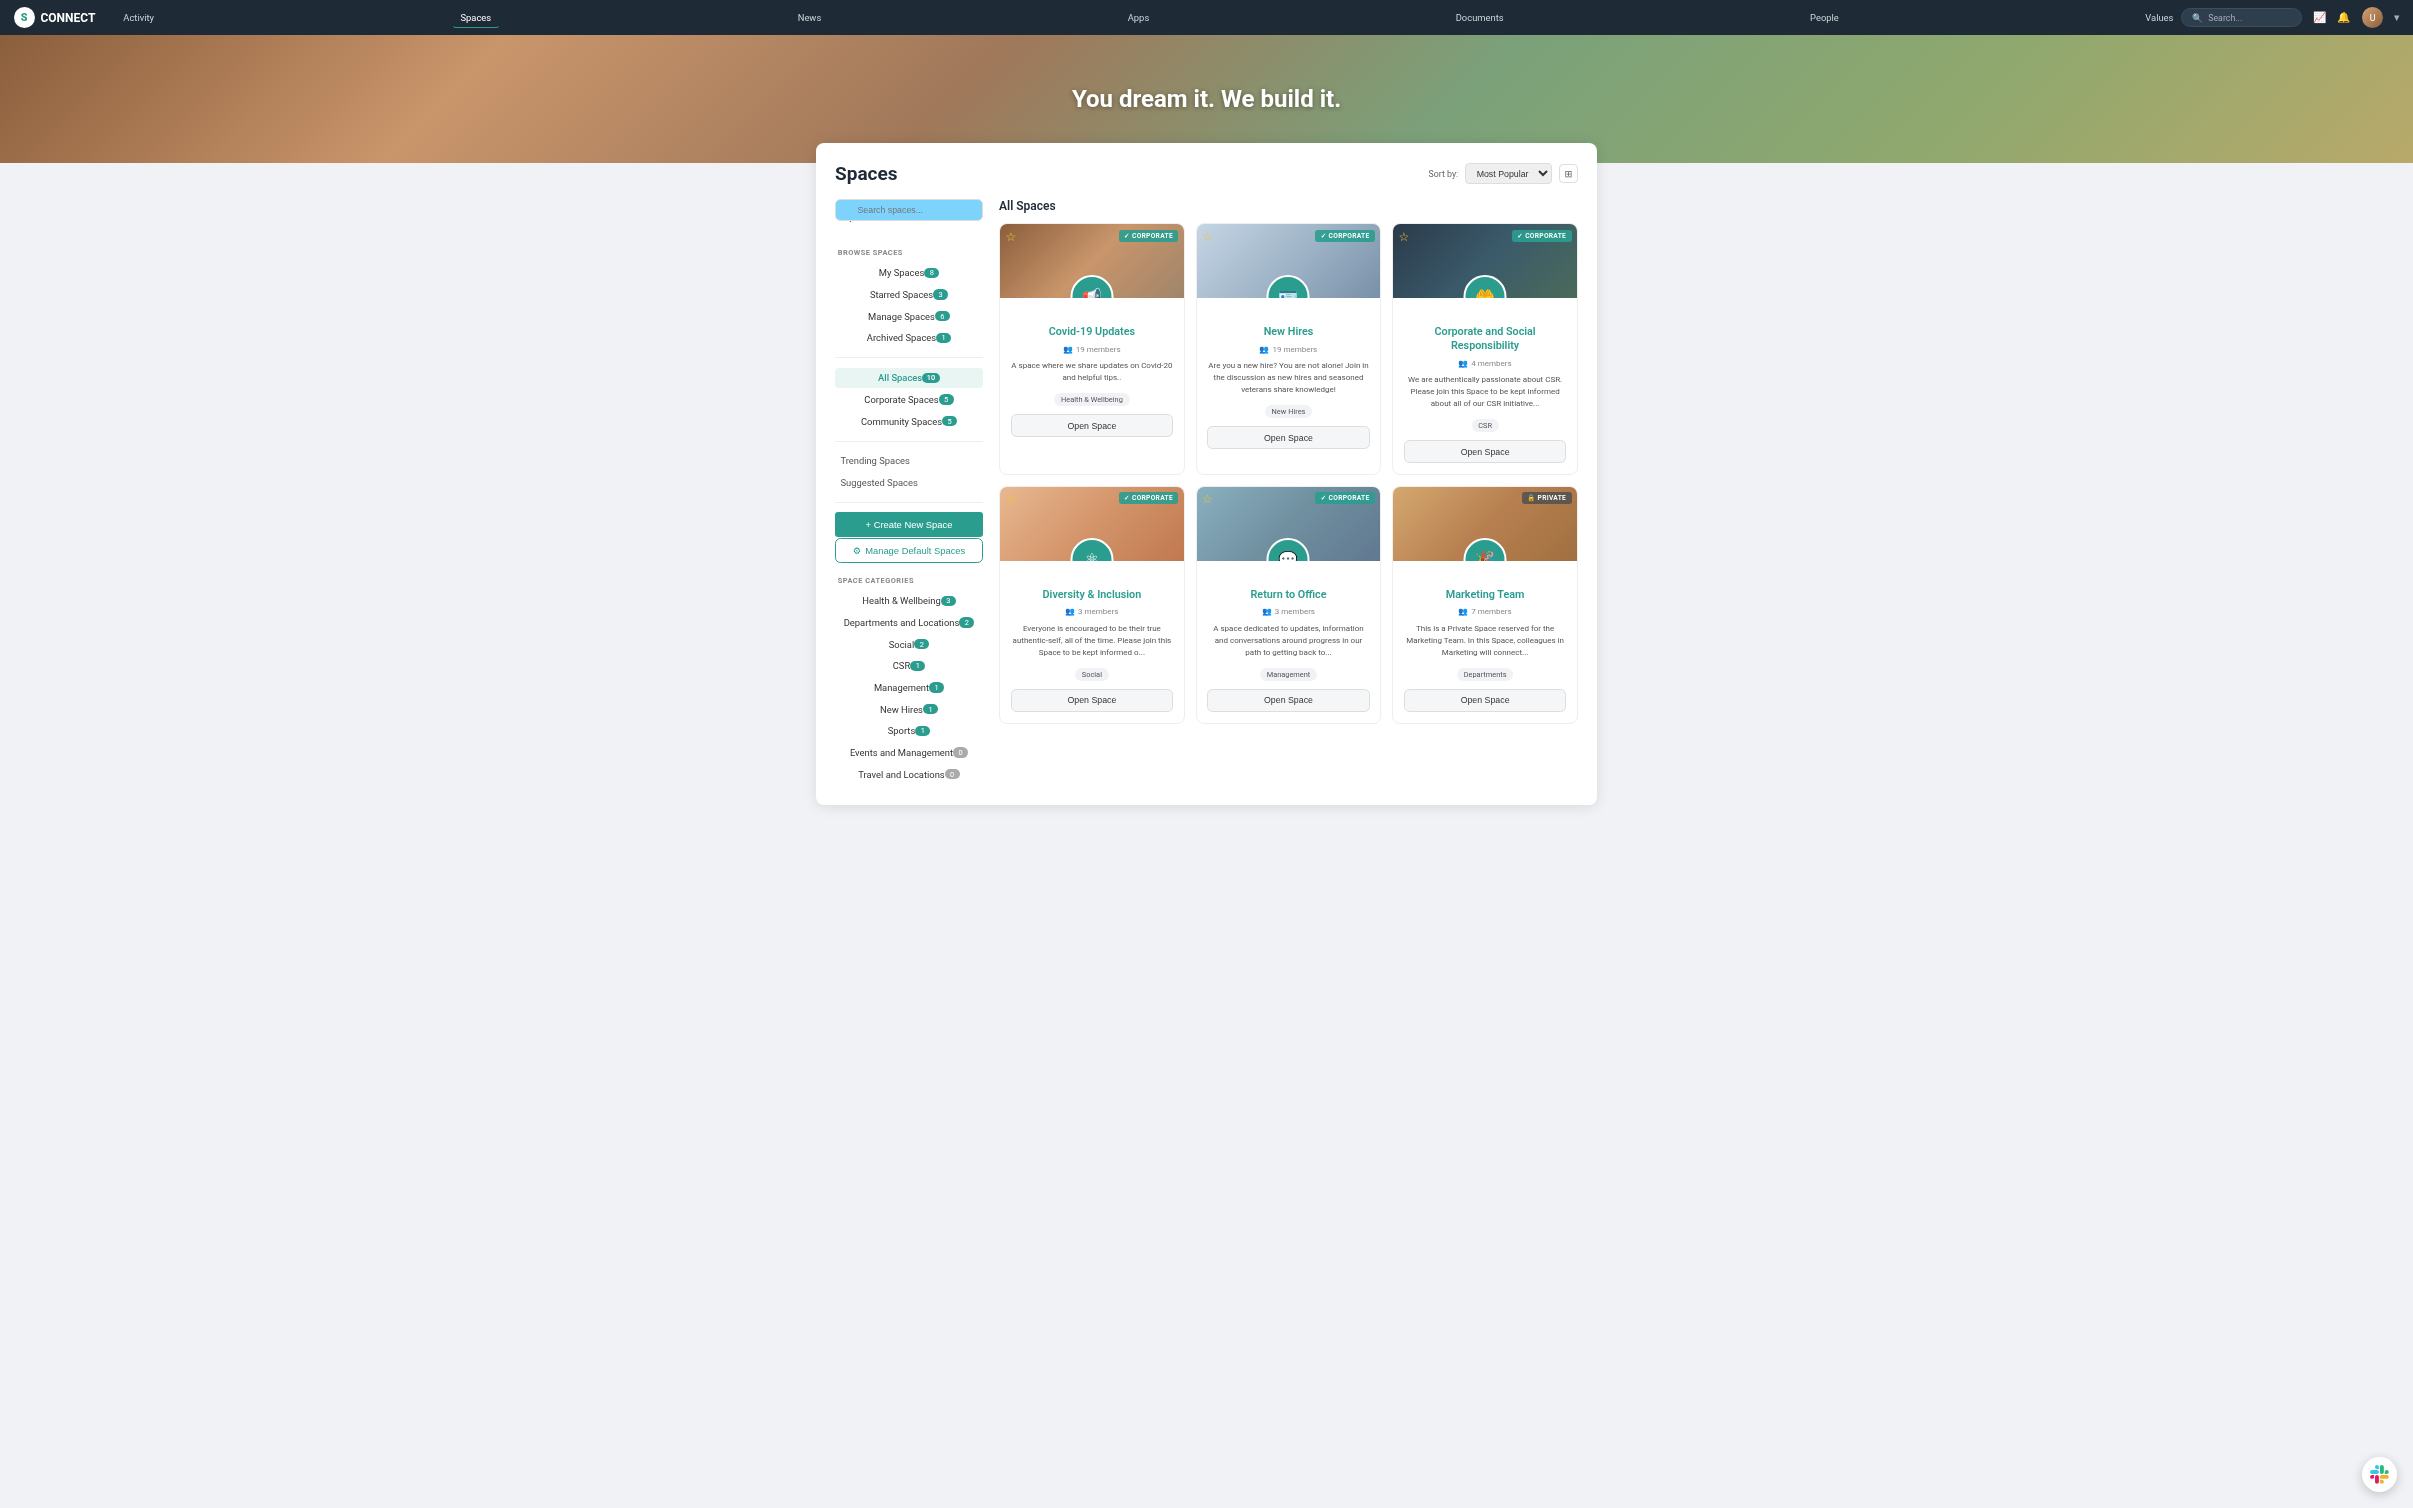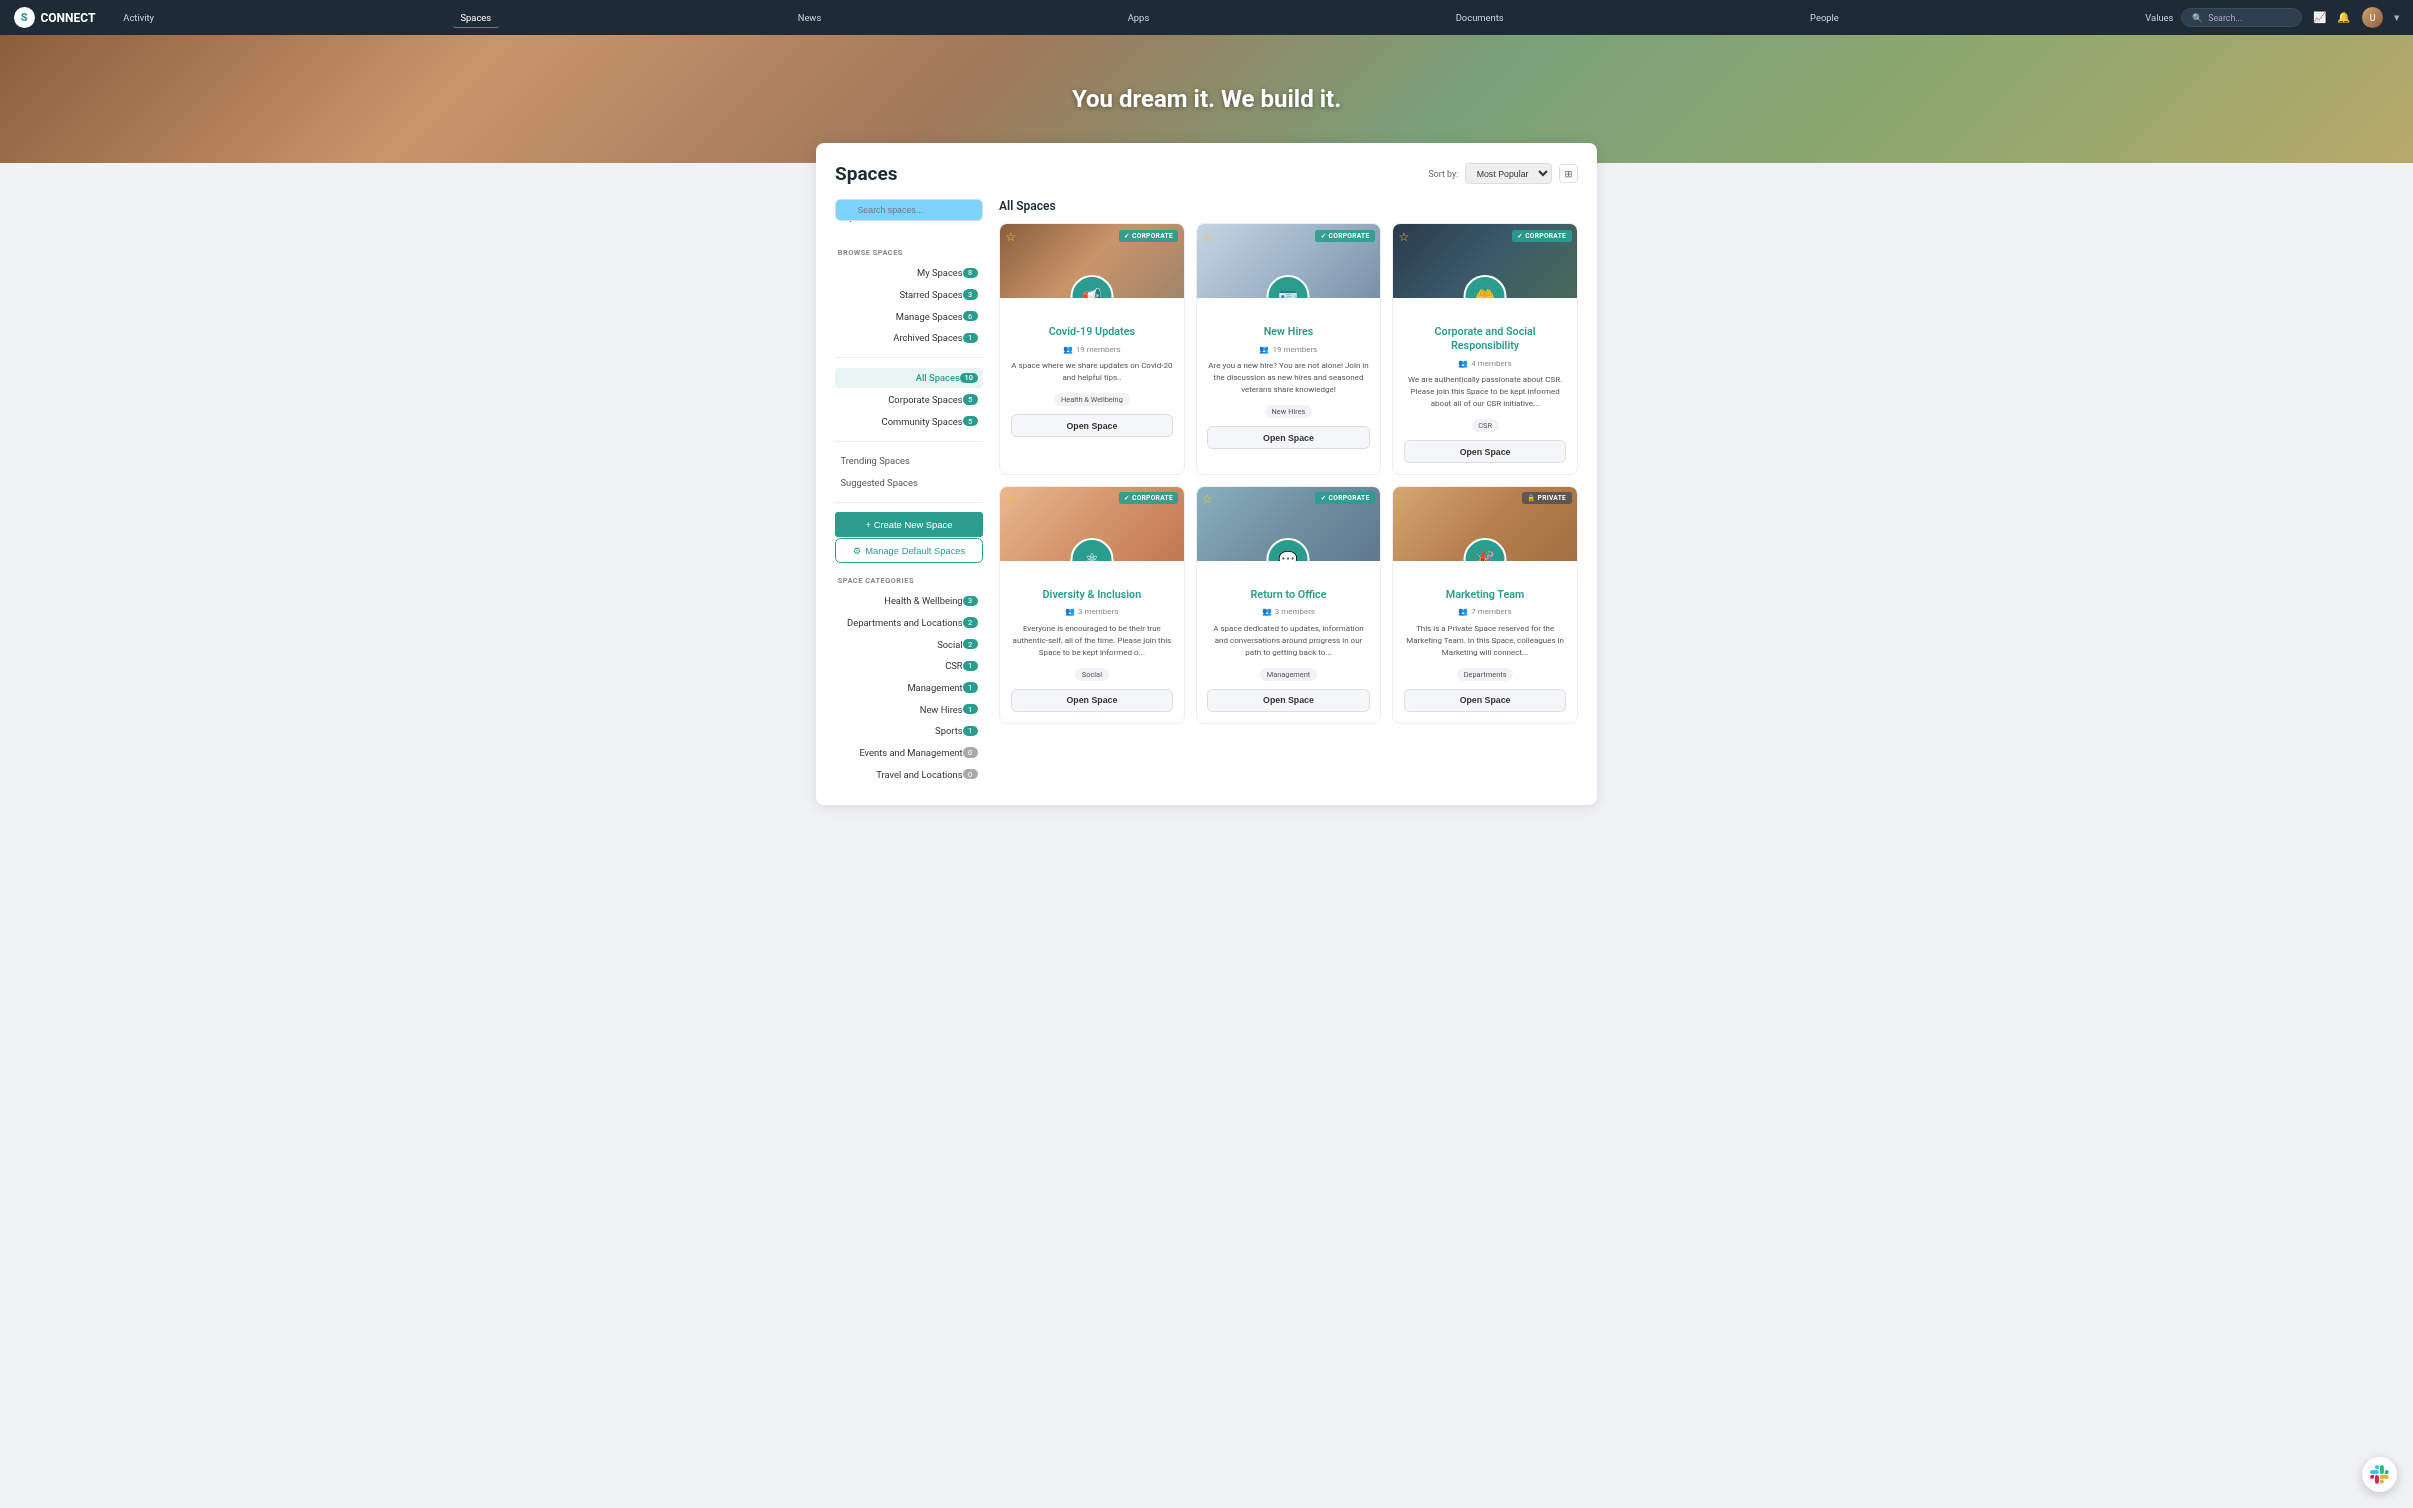--- a/index.html
+++ b/index.html
@@ -192,21 +192,21 @@
       font-weight: 700;
       color: #888;
       letter-spacing: 0.5px;
       text-transform: uppercase;
       margin-bottom: 5.4px;
       padding: 0 2.7px;
     }
     .sidebar-item {
       display: flex;
       align-items: center;
-      justify-content: flex-end;
+      justify-content: center;
       padding: 4.7px 5.4px;
       border-radius: 4px;
       cursor: pointer;
       font-size: 9.4px;
       color: #333;
       margin-bottom: 1.3px;
     }
     .sidebar-item.active { background: #e8f5f3; color: #2a9d8f; font-weight: 500; }
     .sidebar-badge {
       background: #2a9d8f;
@@ -372,21 +372,21 @@
     }
     .btn-open {
       width: 100%;
       background: #f5f6f7;
       border: 0.7px solid #ddd;
       border-radius: 5.4px;
       padding: 5.4px;
       font-size: 8.8px;
       color: #333;
       cursor: pointer;
-      font-weight: 700;
+      font-weight: 400;
     }
 
     
     .slack-fab {
       position: fixed;
       bottom: 16px;
       right: 16px;
       width: 35px; height: 35px;
       background: white;
       border-radius: 50%;

